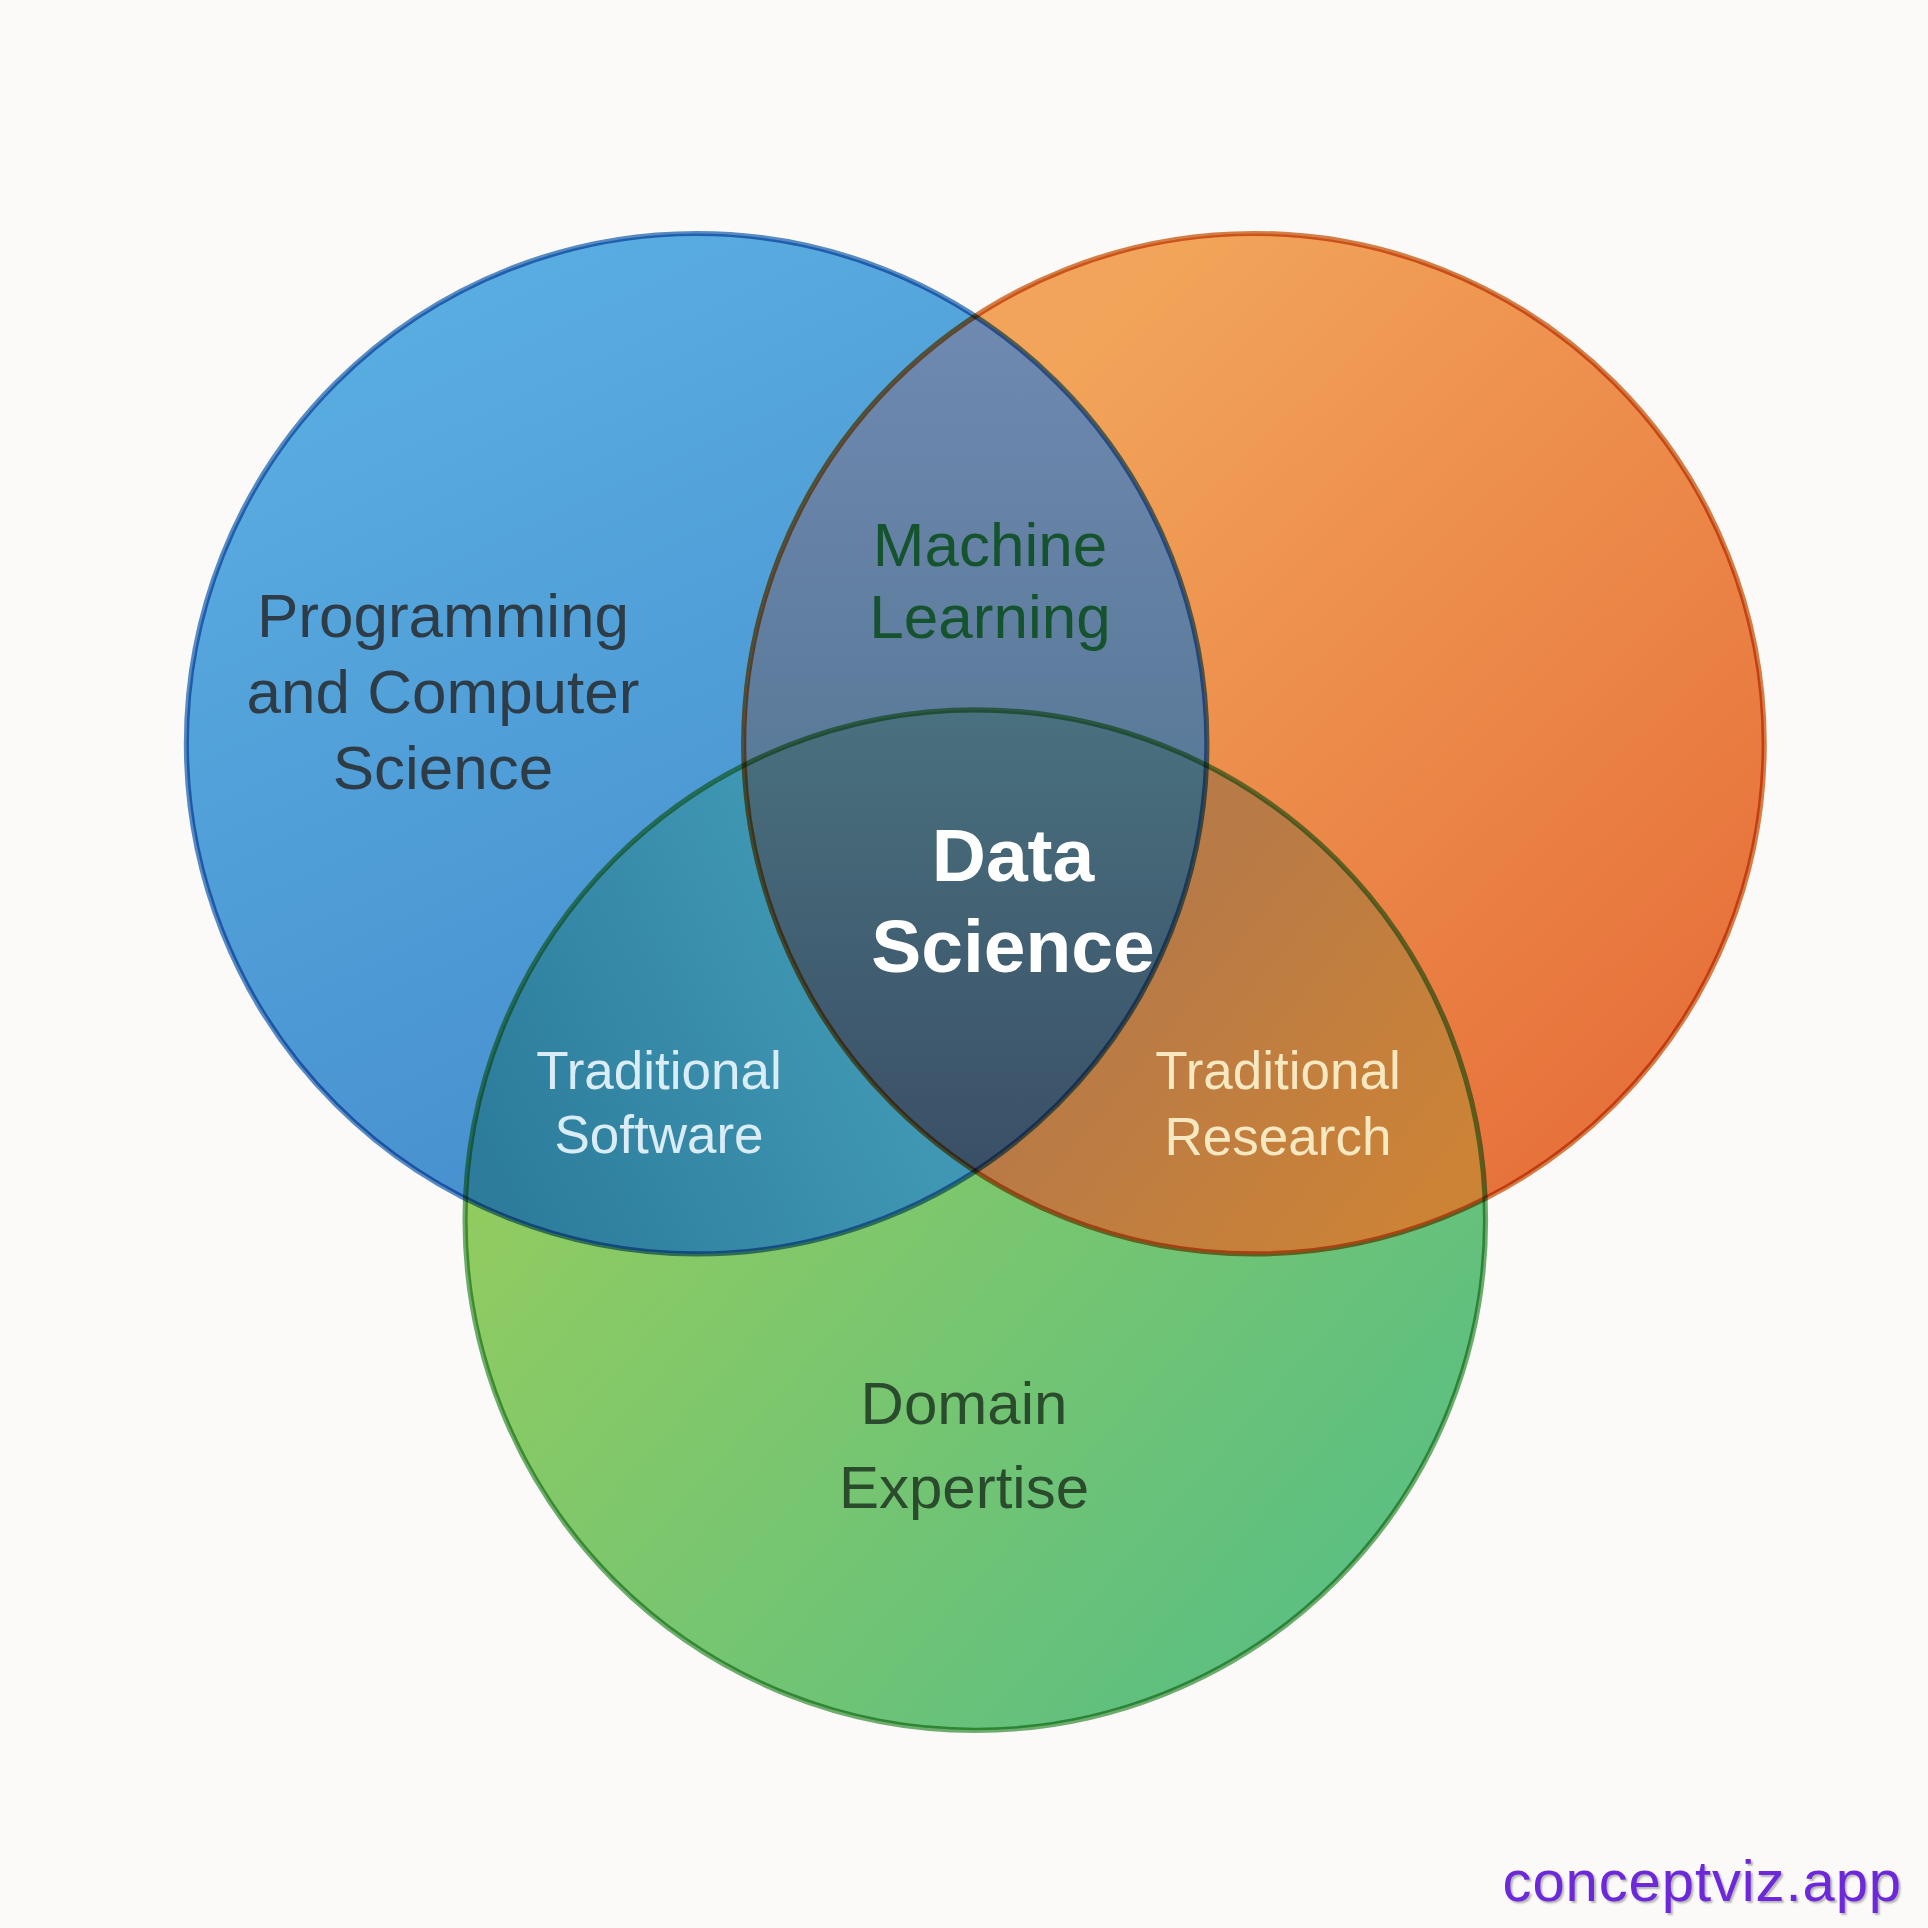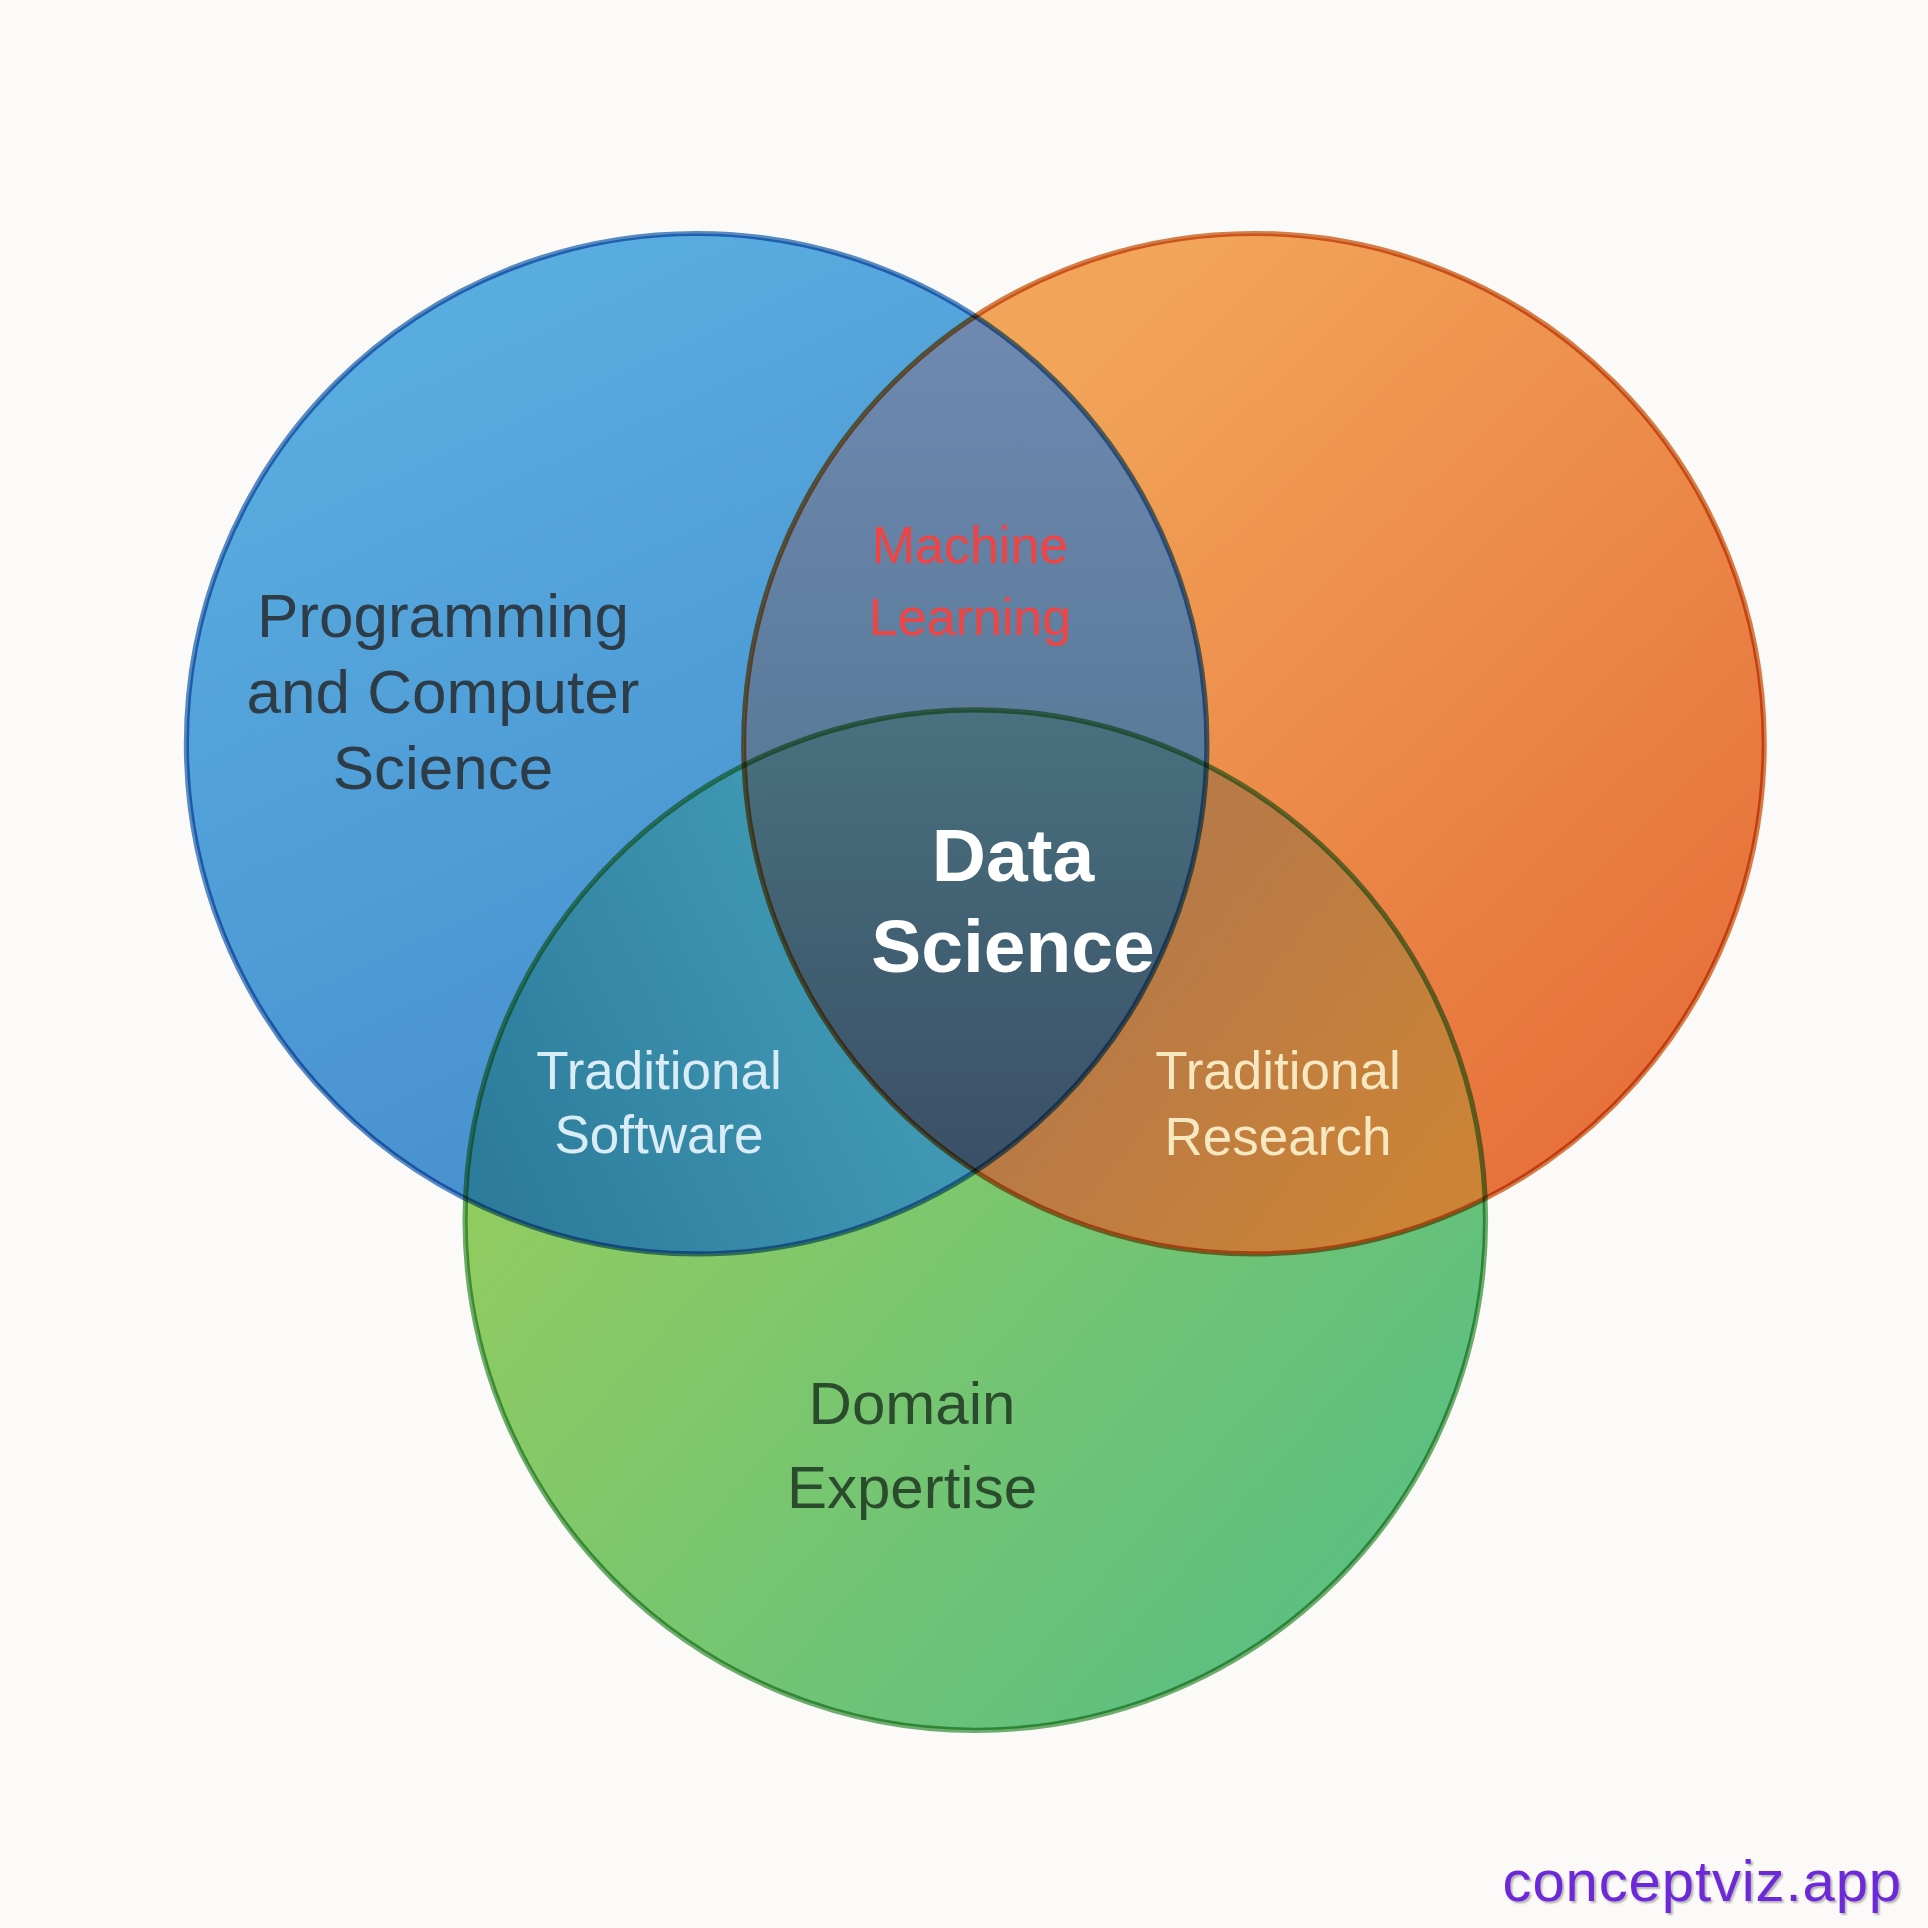--- a/index.html
+++ b/index.html
@@ -18,25 +18,25 @@
 
   .ring{fill:none;stroke-width:5.5;mix-blend-mode:multiply;opacity:.85;}
   .ringB{stroke:#3a79bd;}
   .ringO{stroke:#d06b28;}
   .ringG{stroke:#55a257;}
 
   .label{position:absolute;transform:translate(-50%,-50%);text-align:center;
          white-space:pre-line;}
   .l-prog{left:443px; top:692px; font-size:62px;line-height:76px;color:#2d3c47;}
   .l-stats{left:1447px;top:686px; font-size:62px;line-height:82px;color:#50331e;}
-  .l-ml{left:970px; top:581px; font-size:52px;line-height:72px;color:#ef4444;}
+  .l-ml{left:990px; top:581px; font-size:62px;line-height:72px;color:#14532d;}
   .l-ds{left:968px; top:901px; font-size:75px;line-height:91px;font-weight:bold;color:#ffffff;margin-left:45px;}
   .l-ts{left:659px; top:1103px;font-size:53px;line-height:64px;color:#daedf6;}
   .l-tr{left:1278px; top:1104px;font-size:53px;line-height:66px;color:#f6e8c0;}
-  .l-de{left:912px; top:1446px;font-size:60px;line-height:84px;color:#2b4b2d;}
+  .l-de{left:964px; top:1446px;font-size:60px;line-height:84px;color:#2b4b2d;}
 
   .watermark{position:absolute;right:26px;top:1880px;transform:translateY(-50%);
              font-size:58px;letter-spacing:0.9px;color:#6d28d9;
              text-shadow:1.9px 2.8px 1.9px rgba(125,125,125,.55), 0 -0.9px 0 #ffffff;}
 </style>
 </head>
 <body>
 
 <div class="stage">
 

